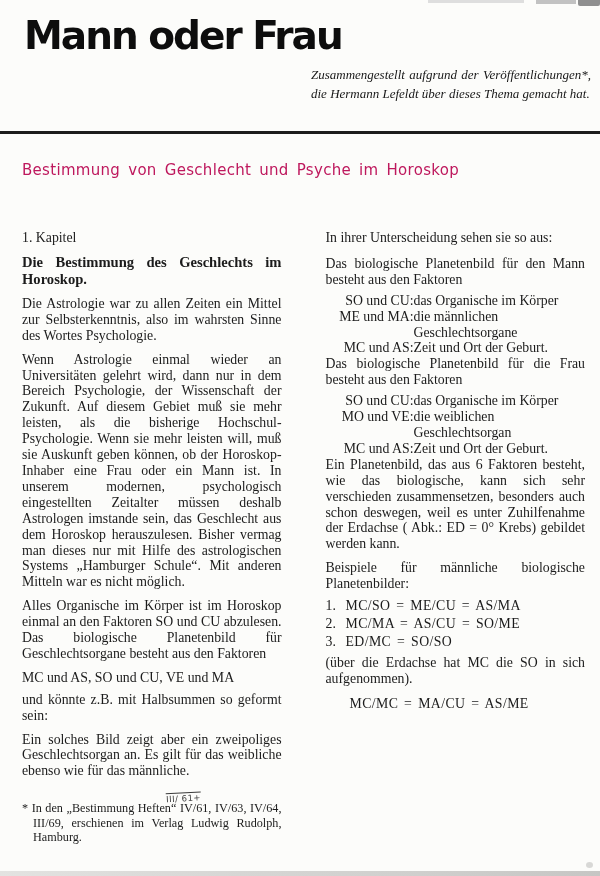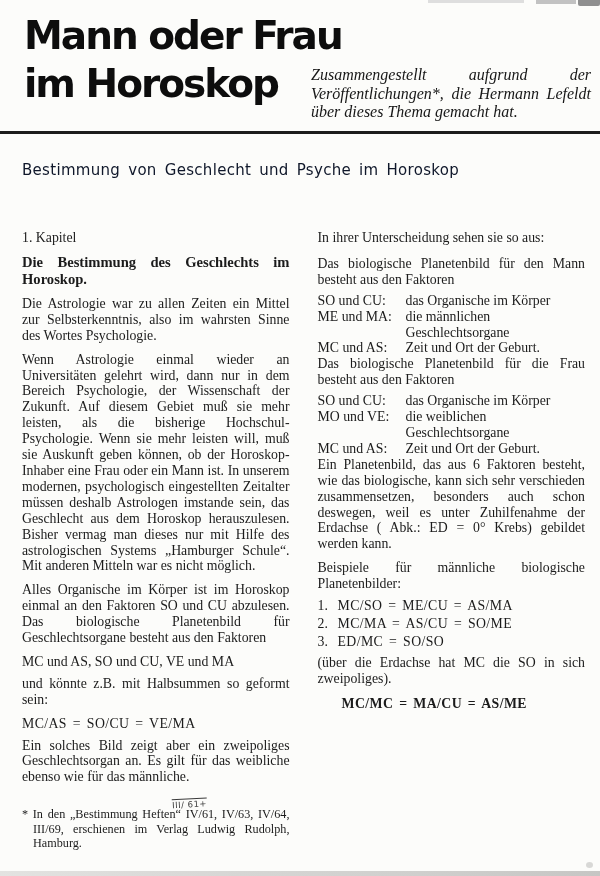--- a/index.html
+++ b/index.html
@@ -26,60 +26,60 @@
   .title{
     position:absolute;left:24px;top:12px;
     font-family:"DejaVu Sans", sans-serif;
     font-weight:bold;
     font-size:39px;line-height:48px;
     letter-spacing:-2px;
     color:#0d0d0d;
   }
   .subtitle{
     position:absolute;left:311px;top:66px;width:280px;margin:0;
-    font-style:italic;font-size:16px;line-height:18.5px;
+    font-style:italic;font-size:13px;line-height:18.5px;
     text-align:justify;color:#171717;
   }
   .rule{position:absolute;left:0;top:131px;width:600px;height:3px;background:#1c1c1c;}
   .section-heading{
     position:absolute;left:22px;top:161px;
     font-family:"DejaVu Sans", sans-serif;
     font-size:15px;letter-spacing:.3px;word-spacing:3px;
-    color:#0f172a;
+    color:#be185d;
   }
 
   
   .columns{
     position:absolute;left:22px;top:230px;width:563px;
-    display:flex;gap:28px;
+    display:flex;gap:44px;
     font-size:13.8px;line-height:15.9px;
   }
   .col{width:268px;}
   .col p{margin:0 0 8px 0;text-align:justify;}
   .chapter{text-align:left !important;}
   .bold-heading{font-weight:bold;font-size:14.6px;line-height:17px;}
   .factors{text-align:center;margin-bottom:6px !important;}
   .formula{text-align:left !important;letter-spacing:.4px;word-spacing:2px;margin-bottom:6px !important;}
 
   
   .lead{margin-bottom:5px !important;}
   .defrows{margin-bottom:0;}
   .defrow{display:flex;}
-  .defrow .lab{flex:0 0 88px;}
+  .defrow .lab{flex:0 0 88px;text-align:right;}
   .defrow .val{flex:1;}
   .gap-lg{margin-top:34px;}
   .gap-xl{margin-top:40px;}
   .intro{margin-bottom:10px !important;}
 
   
   .examples{margin:0 0 4px 0;}
   .exrow{display:flex;line-height:18px;}
   .exrow .num{flex:0 0 20px;}
   .exrow .eq{letter-spacing:.4px;word-spacing:2px;}
-  .final-formula{margin-left:24px;letter-spacing:.4px;word-spacing:2px;line-height:18px;font-weight:bold;}
+  .final-formula{margin-left:24px;letter-spacing:.4px;word-spacing:2px;line-height:18px;}
 
   
   .footnote{
     margin-top:22px;
     font-size:12.2px;line-height:14.6px;
     text-align:justify;
     text-indent:-11px;padding-left:11px;
   }
   .ref{position:relative;white-space:nowrap;}
   .annotation{
@@ -96,40 +96,38 @@
 <div class="page">
 
   <div class="art art-top-1"></div>
   <div class="art art-top-2"></div>
   <div class="art art-top-3"></div>
   <div class="art art-bottom"></div>
   <div class="art art-dot"></div>
 
   <div class="title">
     <div>Mann oder Frau</div>
-    <div>im Horoskop</div>
   </div>
 
   <p class="subtitle">Zusammengestellt aufgrund der Veröffentlichungen*, die Hermann Lefeldt über dieses Thema gemacht hat.</p>
 
   <div class="rule"></div>
 
   <div class="section-heading">Bestimmung von Geschlecht und Psyche im Horoskop</div>
 
   <div class="columns">
 
     <div class="col">
       <p class="chapter">1. Kapitel</p>
       <p class="bold-heading">Die Bestimmung des Geschlechts im Horoskop.</p>
       <p>Die Astrologie war zu allen Zeiten ein Mittel zur Selbsterkenntnis, also im wahrsten Sinne des Wortes Psychologie.</p>
       <p>Wenn Astrologie einmal wieder an Universitäten gelehrt wird, dann nur in dem Bereich Psychologie, der Wissenschaft der Zukunft. Auf diesem Gebiet muß sie mehr leisten, als die bisherige Hochschul-Psychologie. Wenn sie mehr leisten will, muß sie Auskunft geben können, ob der Horoskop-Inhaber eine Frau oder ein Mann ist. In unserem modernen, psychologisch eingestellten Zeitalter müssen deshalb Astrologen imstande sein, das Geschlecht aus dem Horoskop herauszulesen. Bisher vermag man dieses nur mit Hilfe des astrologischen Systems „Hamburger Schule“. Mit anderen Mitteln war es nicht möglich.</p>
       <p>Alles Organische im Körper ist im Horoskop einmal an den Faktoren SO und CU abzulesen. Das biologische Planetenbild für Geschlechtsorgane besteht aus den Faktoren</p>
       <p class="factors">MC und AS, SO und CU, VE und MA</p>
       <p>und könnte z.B. mit Halbsummen so geformt sein:</p>
-      <p class="formula">MC/AS = SO/CU = VE/MA</p>
       <p>Ein solches Bild zeigt aber ein zweipoliges Geschlechtsorgan an. Es gilt für das weibliche ebenso wie für das männliche.</p>
 
       <div class="footnote"><span>*</span> <span>In den „Bestimmung Heften“ </span><span class="ref"><span class="annotation">III/ 61+</span><span>IV/61</span></span><span>, IV/63, IV/64, III/69, erschienen im Verlag Ludwig Rudolph, Hamburg.</span></div>
     </div>
 
     <div class="col">
       <p class="intro">In ihrer Unterscheidung sehen sie so aus:</p>
 
       <p class="lead">Das biologische Planetenbild für den Mann besteht aus den Faktoren</p>
       <div class="defrows">
@@ -148,21 +146,21 @@
       </div>
 
       <p class="lead gap-lg">Das biologische Planetenbild für die Frau besteht aus den Faktoren</p>
       <div class="defrows">
         <div class="defrow">
           <span class="lab">SO und CU:</span>
           <span class="val">das Organische im Körper</span>
         </div>
         <div class="defrow">
           <span class="lab">MO und VE:</span>
-          <span class="val">die weiblichen Geschlechtsorgane</span>
+          <span class="val">die weiblichen Geschlechtsorgan</span>
         </div>
         <div class="defrow">
           <span class="lab">MC und AS:</span>
           <span class="val">Zeit und Ort der Geburt.</span>
         </div>
       </div>
 
       <p class="gap-xl">Ein Planetenbild, das aus 6 Faktoren besteht, wie das biologische, kann sich sehr verschieden zusammensetzen, besonders auch schon deswegen, weil es unter Zuhilfenahme der Erdachse ( Abk.: ED = 0° Krebs) gebildet werden kann.</p>
 
       <p class="lead">Beispiele für männliche biologische Planetenbilder:</p>
@@ -174,18 +172,18 @@
         <div class="exrow">
           <span class="num">2.</span>
           <span class="eq">MC/MA = AS/CU = SO/ME</span>
         </div>
         <div class="exrow">
           <span class="num">3.</span>
           <span class="eq">ED/MC = SO/SO</span>
         </div>
       </div>
 
-      <p>(über die Erdachse hat MC die SO in sich zweipoliges).</p>
+      <p>(über die Erdachse hat MC die SO in sich aufgenommen).</p>
       <div class="final-formula">MC/MC = MA/CU = AS/ME</div>
     </div>
 
   </div>
 </div>
 
 </body></html>

